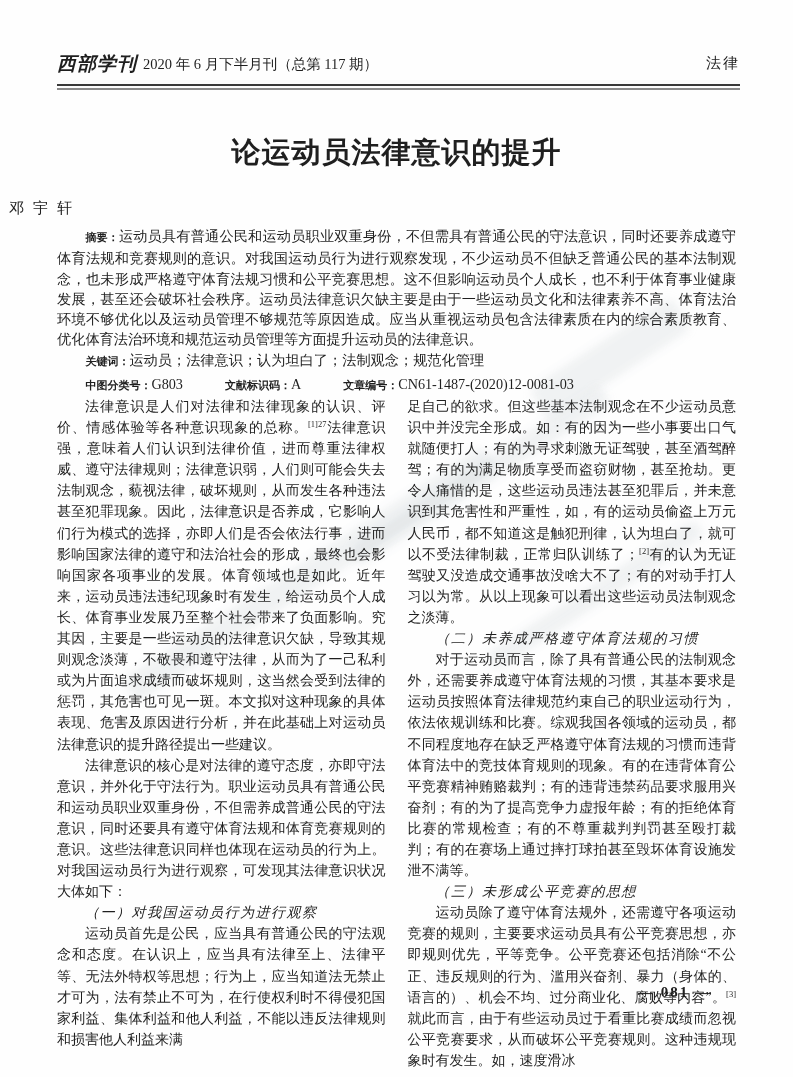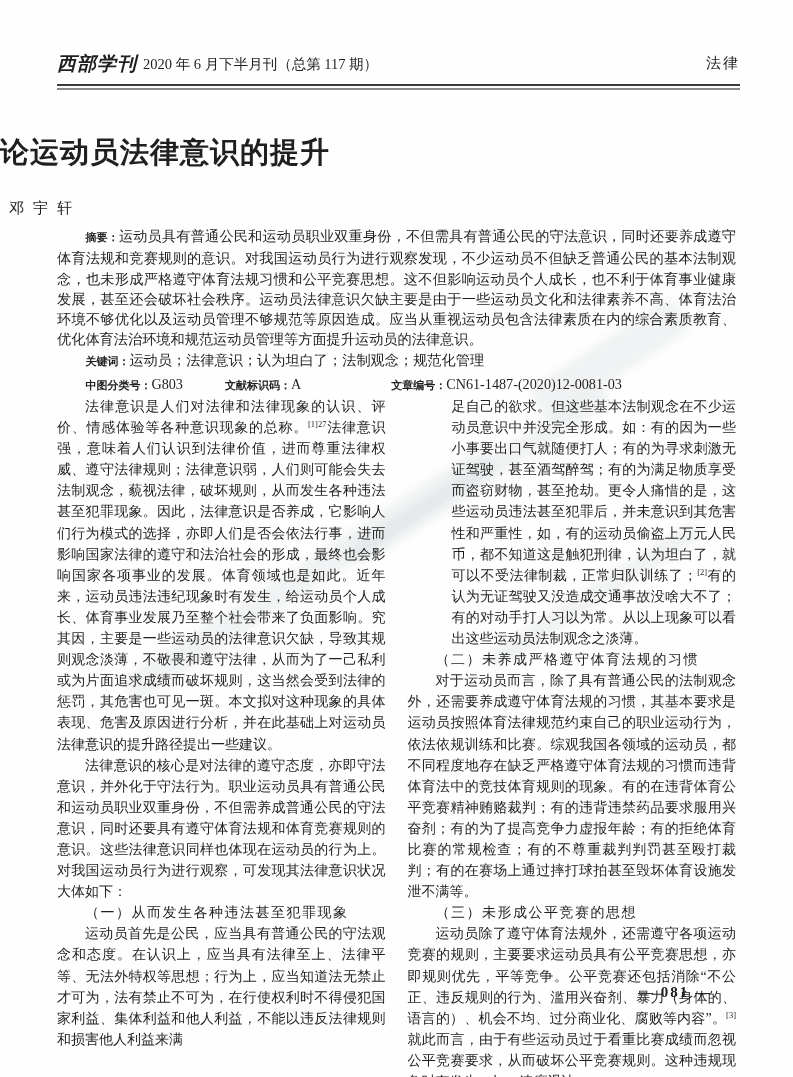--- a/index.html
+++ b/index.html
@@ -23,59 +23,59 @@
     margin-right:6px;letter-spacing:1px;
   }
   .journal-issue{font-size:14.5px;line-height:1.2;}
   .section-label{font-size:15px;letter-spacing:2px;}
   .header-rule{position:absolute;left:57px;right:53px;top:84px;}
   .header-rule .r1{height:2px;background:#3a3a3a;}
   .header-rule .r2{height:2px;background:#8a8a8a;margin-top:2px;}
 
   
   .article-title{
-    position:absolute;top:133px;left:0;right:0;text-align:left;
+    position:absolute;top:133px;left:0;right:0;text-align:center;
     font-size:29px;font-weight:600;letter-spacing:1px;line-height:38px;
   }
   .author-name{
     position:absolute;top:199px;left:0;right:0;text-align:left;
     font-size:15px;letter-spacing:9px;text-indent:9px;
   }
 
   
   .front-matter{
     position:absolute;top:226px;left:57px;right:57px;
     font-size:14.2px;line-height:20.3px;text-align:justify;
   }
   .fm-para{margin:0;text-indent:2em;}
   .fm-para.meta{margin-top:1.5px;}
   .lbl{
     font-weight:bold;
     font-family:"DejaVu Sans","Liberation Sans",sans-serif;
     font-size:11px;
   }
   .meta-item{margin-right:42px;}
-  .meta-item:last-child{margin-right:0;margin-left:48px;}
+  .meta-item:last-child{margin-right:0;}
 
   
   .body-columns{
     position:absolute;top:396px;left:57px;right:57px;
     display:flex;gap:22px;
     font-size:14px;line-height:21.1px;
   }
   .col{width:334px;text-align:justify;}
   .para{margin:0;text-indent:2em;}
-  .para.cont{text-indent:0;margin-left:44px;}
+  .para.cont{text-indent:0;}
   .h-sec{
     margin:0;text-indent:2em;font-weight:bold;
     font-family:"DejaVu Sans","Liberation Sans",sans-serif;
     font-size:14px;line-height:21.1px;
   }
   .h-kai{
-    margin:0;text-indent:2em;
+    margin:0;text-indent:2em;font-style:italic;
     font-size:14px;line-height:21.1px;letter-spacing:1.5px;
   }
   sup{font-size:8.5px;line-height:0;vertical-align:5px;}
 
   
   .pageno{
     position:absolute;top:984px;right:81px;
     font-size:15px;font-weight:bold;letter-spacing:2px;
   }
 
@@ -114,21 +114,21 @@
   <div class="front-matter">
     <p class="fm-para"><span class="lbl">摘要：</span><span>运动员具有普通公民和运动员职业双重身份，不但需具有普通公民的守法意识，同时还要养成遵守体育法规和竞赛规则的意识。对我国运动员行为进行观察发现，不少运动员不但缺乏普通公民的基本法制观念，也未形成严格遵守体育法规习惯和公平竞赛思想。这不但影响运动员个人成长，也不利于体育事业健康发展，甚至还会破坏社会秩序。运动员法律意识欠缺主要是由于一些运动员文化和法律素养不高、体育法治环境不够优化以及运动员管理不够规范等原因造成。应当从重视运动员包含法律素质在内的综合素质教育、优化体育法治环境和规范运动员管理等方面提升运动员的法律意识。</span></p>
     <p class="fm-para"><span class="lbl">关键词：</span><span>运动员；法律意识；认为坦白了；法制观念；规范化管理</span></p>
     <p class="fm-para meta"><span class="meta-item"><span class="lbl">中图分类号：</span><span>G803</span></span><span class="meta-item"><span class="lbl">文献标识码：</span><span>A</span></span><span class="meta-item"><span class="lbl">文章编号：</span><span>CN61-1487-(2020)12-0081-03</span></span></p>
   </div>
 
   <div class="body-columns">
     <div class="col">
       <p class="para"><span>法律意识是人们对法律和法律现象的认识、评价、情感体验等各种意识现象的总称。</span><sup>[1]27</sup><span>法律意识强，意味着人们认识到法律价值，进而尊重法律权威、遵守法律规则；法律意识弱，人们则可能会失去法制观念，藐视法律，破坏规则，从而发生各种违法甚至犯罪现象。因此，法律意识是否养成，它影响人们行为模式的选择，亦即人们是否会依法行事，进而影响国家法律的遵守和法治社会的形成，最终也会影响国家各项事业的发展。体育领域也是如此。近年来，运动员违法违纪现象时有发生，给运动员个人成长、体育事业发展乃至整个社会带来了负面影响。究其因，主要是一些运动员的法律意识欠缺，导致其规则观念淡薄，不敬畏和遵守法律，从而为了一己私利或为片面追求成绩而破坏规则，这当然会受到法律的惩罚，其危害也可见一斑。本文拟对这种现象的具体表现、危害及原因进行分析，并在此基础上对运动员法律意识的提升路径提出一些建议。</span></p>
       <p class="para">法律意识的核心是对法律的遵守态度，亦即守法意识，并外化于守法行为。职业运动员具有普通公民和运动员职业双重身份，不但需养成普通公民的守法意识，同时还要具有遵守体育法规和体育竞赛规则的意识。这些法律意识同样也体现在运动员的行为上。对我国运动员行为进行观察，可发现其法律意识状况大体如下：</p>
-      <p class="h-kai">（一）从而发生各种违法甚至犯罪现象</p>
+      <p class="h-kai">（一）对我国运动员行为进行观察</p>
       <p class="para">运动员首先是公民，应当具有普通公民的守法观念和态度。在认识上，应当具有法律至上、法律平等、无法外特权等思想；行为上，应当知道法无禁止才可为，法有禁止不可为，在行使权利时不得侵犯国家利益、集体利益和他人利益，不能以违反法律规则和损害他人利益来满</p>
     </div>
     <div class="col">
       <p class="para cont"><span>足自己的欲求。但这些基本法制观念在不少运动员意识中并没完全形成。如：有的因为一些小事要出口气就随便打人；有的为寻求刺激无证驾驶，甚至酒驾醉驾；有的为满足物质享受而盗窃财物，甚至抢劫。更令人痛惜的是，这些运动员违法甚至犯罪后，并未意识到其危害性和严重性，如，有的运动员偷盗上万元人民币，都不知道这是触犯刑律，认为坦白了，就可以不受法律制裁，正常归队训练了；</span><sup>[2]</sup><span>有的认为无证驾驶又没造成交通事故没啥大不了；有的对动手打人习以为常。从以上现象可以看出这些运动员法制观念之淡薄。</span></p>
       <p class="h-kai">（二）未养成严格遵守体育法规的习惯</p>
       <p class="para">对于运动员而言，除了具有普通公民的法制观念外，还需要养成遵守体育法规的习惯，其基本要求是运动员按照体育法律规范约束自己的职业运动行为，依法依规训练和比赛。综观我国各领域的运动员，都不同程度地存在缺乏严格遵守体育法规的习惯而违背体育法中的竞技体育规则的现象。有的在违背体育公平竞赛精神贿赂裁判；有的违背违禁药品要求服用兴奋剂；有的为了提高竞争力虚报年龄；有的拒绝体育比赛的常规检查；有的不尊重裁判判罚甚至殴打裁判；有的在赛场上通过摔打球拍甚至毁坏体育设施发泄不满等。</p>
       <p class="h-kai">（三）未形成公平竞赛的思想</p>
       <p class="para"><span>运动员除了遵守体育法规外，还需遵守各项运动竞赛的规则，主要要求运动员具有公平竞赛思想，亦即规则优先，平等竞争。公平竞赛还包括消除“不公正、违反规则的行为、滥用兴奋剂、暴力（身体的、语言的）、机会不均、过分商业化、腐败等内容”。</span><sup>[3]</sup><span>就此而言，由于有些运动员过于看重比赛成绩而忽视公平竞赛要求，从而破坏公平竞赛规则。这种违规现象时有发生。如，速度滑冰</span></p>
     </div>
   </div>

